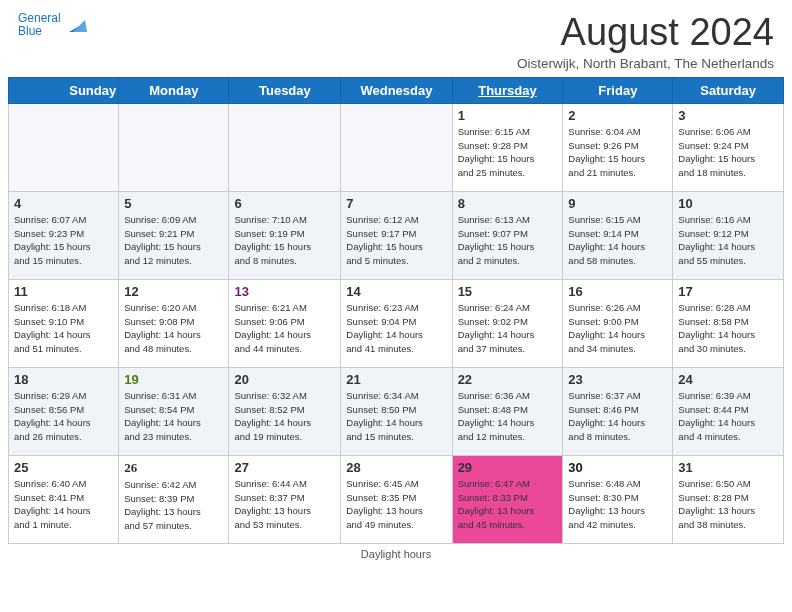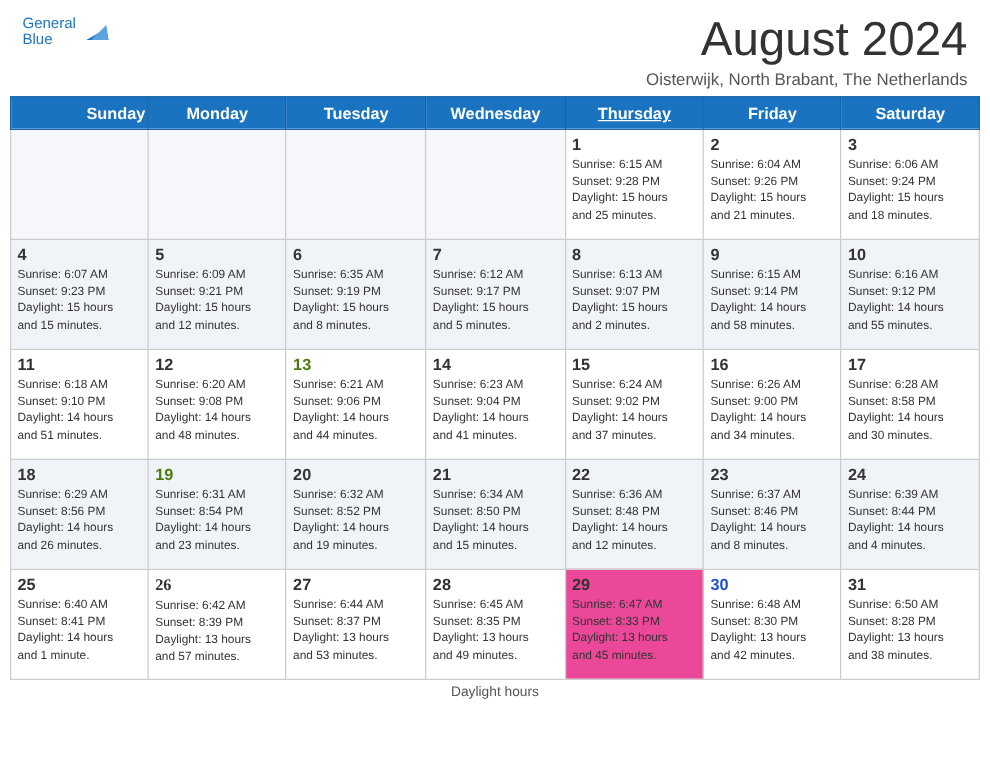--- a/index.html
+++ b/index.html
@@ -76,21 +76,21 @@
           </td>
           <td style="vertical-align: top; border: 1px solid rgb(204, 204, 204); padding: 4px 5px; width: 113px; height: 88px; font-size: 9.5px; color: rgb(51, 51, 51); background: rgb(240, 244, 248);">
             <div style="font-size: 13px; font-weight: bold; color: rgb(51, 51, 51); margin-bottom: 2px;">5</div>
             <div style="font-size: 9.5px; line-height: 1.45; color: rgb(51, 51, 51); white-space: pre-line;">Sunrise: 6:09 AM
 Sunset: 9:21 PM
 Daylight: 15 hours
 and 12 minutes.</div>
           </td>
           <td style="vertical-align: top; border: 1px solid rgb(204, 204, 204); padding: 4px 5px; width: 113px; height: 88px; font-size: 9.5px; color: rgb(51, 51, 51); background: rgb(240, 244, 248);">
             <div style="font-size: 13px; font-weight: bold; color: rgb(51, 51, 51); margin-bottom: 2px;">6</div>
-            <div style="font-size: 9.5px; line-height: 1.45; color: rgb(51, 51, 51); white-space: pre-line;">Sunrise: 6:35 AM
+            <div style="font-size: 9.5px; line-height: 1.45; color: rgb(51, 51, 51); white-space: pre-line;">Sunrise: 7:10 AM
 Sunset: 9:19 PM
 Daylight: 15 hours
 and 8 minutes.</div>
           </td>
           <td style="vertical-align: top; border: 1px solid rgb(204, 204, 204); padding: 4px 5px; width: 113px; height: 88px; font-size: 9.5px; color: rgb(51, 51, 51); background: rgb(240, 244, 248);">
             <div style="font-size: 13px; font-weight: bold; color: rgb(51, 51, 51); margin-bottom: 2px;">7</div>
             <div style="font-size: 9.5px; line-height: 1.45; color: rgb(51, 51, 51); white-space: pre-line;">Sunrise: 6:12 AM
 Sunset: 9:17 PM
 Daylight: 15 hours
 and 5 minutes.</div>
@@ -126,21 +126,21 @@
 and 51 minutes.</div>
           </td>
           <td style="vertical-align: top; border: 1px solid rgb(204, 204, 204); padding: 4px 5px; width: 113px; height: 88px; font-size: 9.5px; color: rgb(51, 51, 51); background: rgb(255, 255, 255);">
             <div style="font-size: 13px; font-weight: bold; color: rgb(51, 51, 51); margin-bottom: 2px;">12</div>
             <div style="font-size: 9.5px; line-height: 1.45; color: rgb(51, 51, 51); white-space: pre-line;">Sunrise: 6:20 AM
 Sunset: 9:08 PM
 Daylight: 14 hours
 and 48 minutes.</div>
           </td>
           <td style="vertical-align: top; border: 1px solid rgb(204, 204, 204); padding: 4px 5px; width: 113px; height: 88px; font-size: 9.5px; color: rgb(51, 51, 51); background: rgb(255, 255, 255);">
-            <div style="font-size: 13px; font-weight: bold; color: #4d7c0f; margin-bottom: 2px;">13</div>
+            <div style="font-size: 13px; font-weight: bold; color: #701a75; margin-bottom: 2px;">13</div>
             <div style="font-size: 9.5px; line-height: 1.45; color: rgb(51, 51, 51); white-space: pre-line;">Sunrise: 6:21 AM
 Sunset: 9:06 PM
 Daylight: 14 hours
 and 44 minutes.</div>
           </td>
           <td style="vertical-align: top; border: 1px solid rgb(204, 204, 204); padding: 4px 5px; width: 113px; height: 88px; font-size: 9.5px; color: rgb(51, 51, 51); background: rgb(255, 255, 255);">
             <div style="font-size: 13px; font-weight: bold; color: rgb(51, 51, 51); margin-bottom: 2px;">14</div>
             <div style="font-size: 9.5px; line-height: 1.45; color: rgb(51, 51, 51); white-space: pre-line;">Sunrise: 6:23 AM
 Sunset: 9:04 PM
 Daylight: 14 hours
@@ -249,21 +249,21 @@
 and 49 minutes.</div>
           </td>
           <td style="vertical-align: top; border: 1px solid rgb(204, 204, 204); padding: 4px 5px; width: 113px; height: 88px; font-size: 9.5px; color: rgb(51, 51, 51); background: #ec4899;">
             <div style="font-size: 13px; font-weight: bold; color: rgb(51, 51, 51); margin-bottom: 2px;">29</div>
             <div style="font-size: 9.5px; line-height: 1.45; color: rgb(51, 51, 51); white-space: pre-line;">Sunrise: 6:47 AM
 Sunset: 8:33 PM
 Daylight: 13 hours
 and 45 minutes.</div>
           </td>
           <td style="vertical-align: top; border: 1px solid rgb(204, 204, 204); padding: 4px 5px; width: 113px; height: 88px; font-size: 9.5px; color: rgb(51, 51, 51); background: rgb(255, 255, 255);">
-            <div style="font-size: 13px; font-weight: bold; color: #1d4ed8; margin-bottom: 2px;">30</div>
+            <div style="font-size: 13px; font-weight: bold; color: #0f172a; margin-bottom: 2px;">30</div>
             <div style="font-size: 9.5px; line-height: 1.45; color: rgb(51, 51, 51); white-space: pre-line;">Sunrise: 6:48 AM
 Sunset: 8:30 PM
 Daylight: 13 hours
 and 42 minutes.</div>
           </td>
           <td style="vertical-align: top; border: 1px solid rgb(204, 204, 204); padding: 4px 5px; width: 113px; height: 88px; font-size: 9.5px; color: rgb(51, 51, 51); background: rgb(255, 255, 255);">
             <div style="font-size: 13px; font-weight: bold; color: rgb(51, 51, 51); margin-bottom: 2px;">31</div>
             <div style="font-size: 9.5px; line-height: 1.45; color: rgb(51, 51, 51); white-space: pre-line;">Sunrise: 6:50 AM
 Sunset: 8:28 PM
 Daylight: 13 hours

